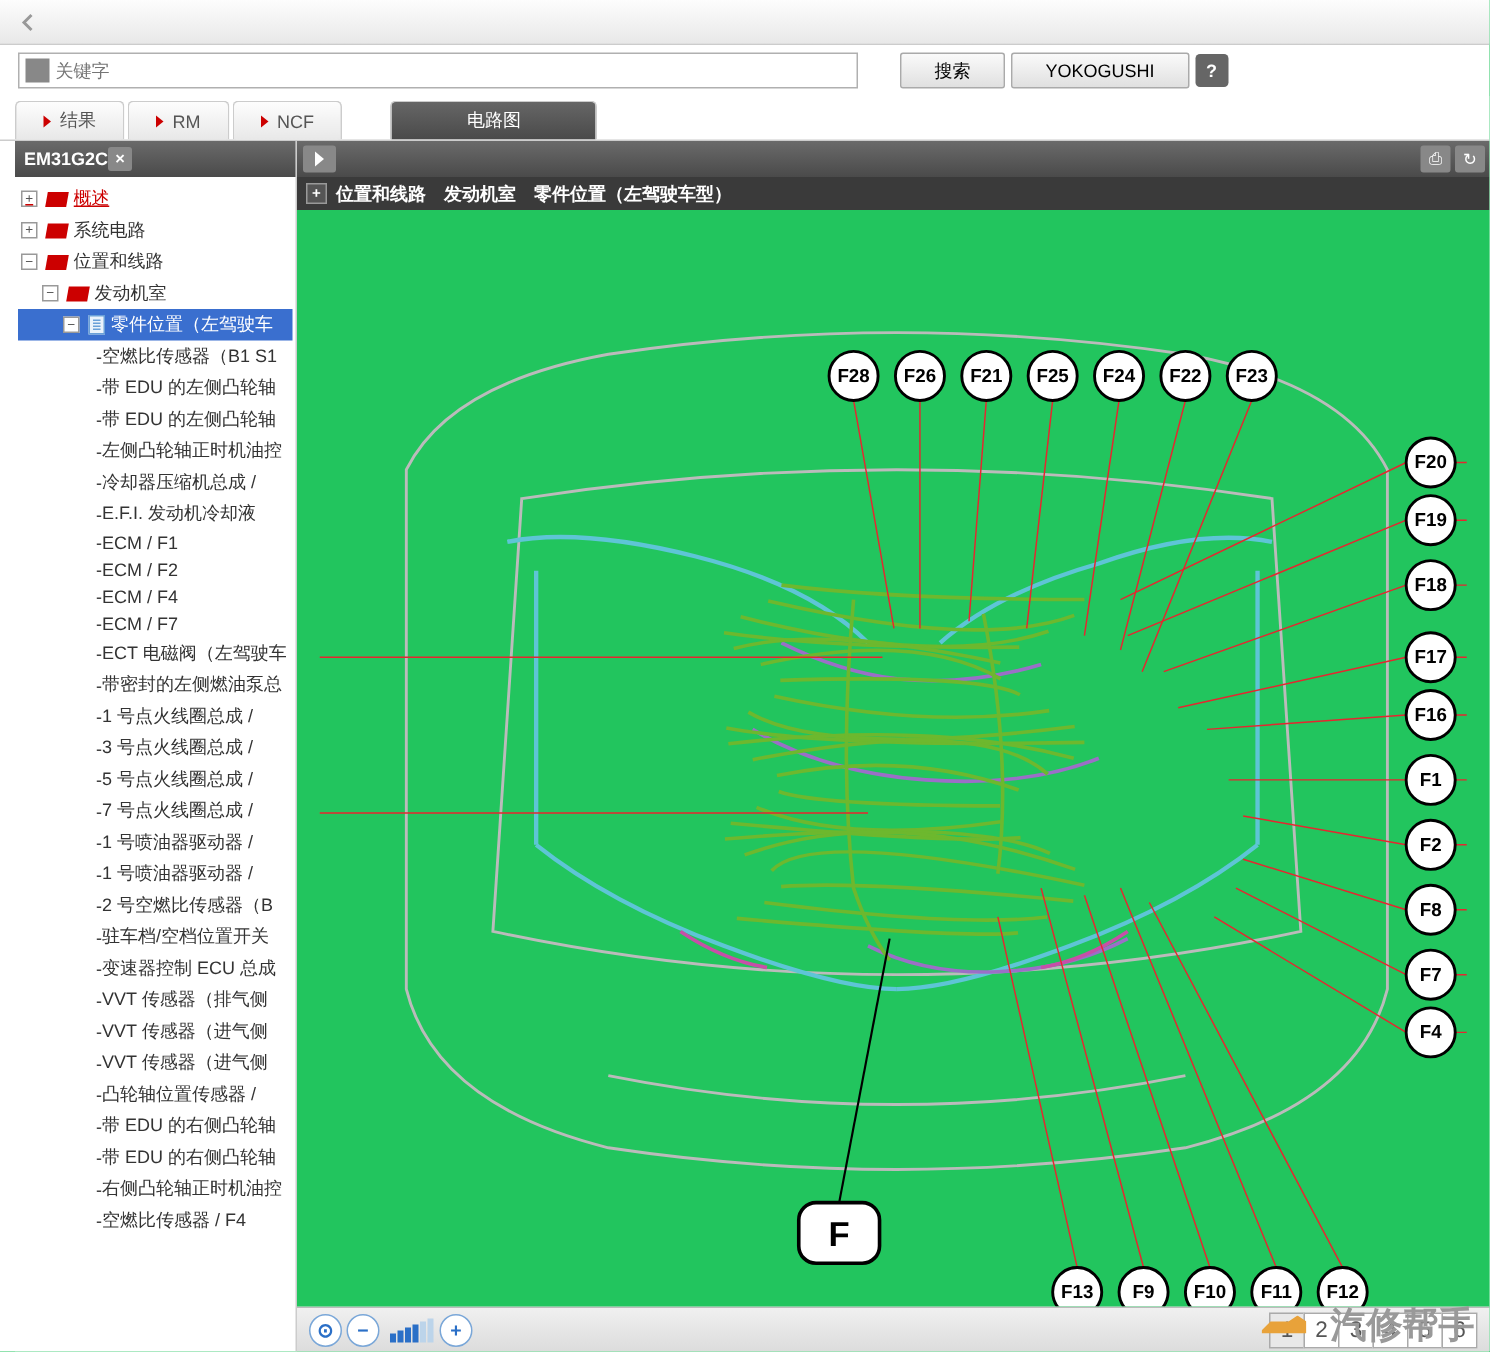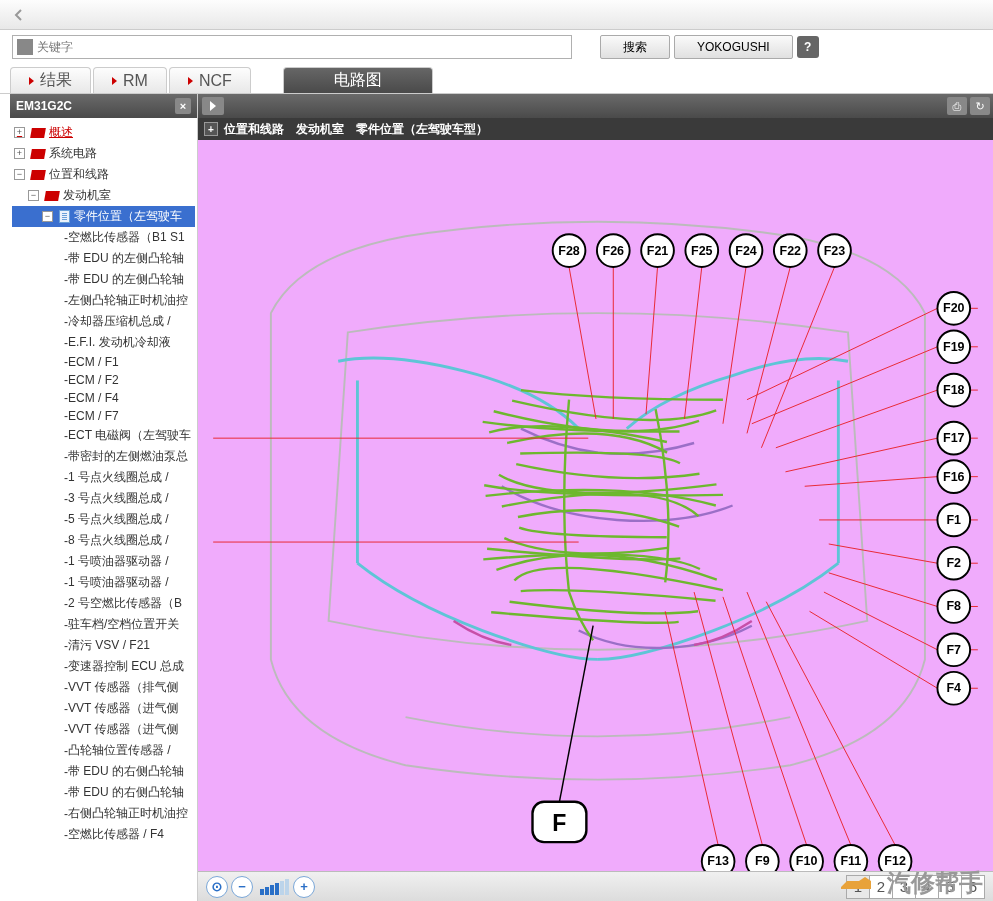--- a/index.html
+++ b/index.html
@@ -9,28 +9,28 @@
 .back-icon { width: 18px; height: 18px; display: inline-flex; align-items: center; justify-content: center; color: #888; }
 
 .search-bar { height: 34px; display: flex; align-items: center; padding: 0 12px; gap: 4px; }
 .search-input-wrap { flex: 1; display: flex; align-items: center; border: 1px solid #b0b0b0; background: #fff; height: 24px; padding: 0 4px; max-width: 560px; }
 .search-lead { width: 16px; height: 16px; background: #888; display: inline-block; margin-right: 4px; }
 .search-input { flex: 1; border: none; outline: none; font-size: 12px; color: #999; }
 .btn { height: 24px; padding: 0 22px; background: linear-gradient(#fafafa,#e0e0e0); border: 1px solid #aaa; font-size: 12px; cursor: pointer; border-radius: 2px; }
 .help-btn { width: 22px; height: 22px; background: #666; color: #fff; font-weight: bold; display: inline-flex; align-items: center; justify-content: center; border-radius: 3px; cursor: pointer; }
 
 .tab-row { height: 30px; background: #fff; display: flex; align-items: flex-end; padding-left: 10px; border-bottom: 1px solid #ccc; }
-.tab { height: 26px; padding: 0 18px; margin-right: 2px; background: linear-gradient(#fdfdfd,#e8e8e8); border: 1px solid #ccc; border-bottom: none; border-radius: 4px 4px 0 0; display: flex; align-items: center; font-size: 16px; color: #555; cursor: pointer; }
+.tab { height: 26px; padding: 0 18px; margin-right: 2px; background: linear-gradient(#fdfdfd,#e8e8e8); border: 1px solid #ccc; border-bottom: none; border-radius: 4px 4px 0 0; display: flex; align-items: center; font-size: 12px; color: #555; cursor: pointer; }
 .tab.active { background: linear-gradient(#666,#4a4a4a); color: #fff; padding: 0 50px; }
 .tab .chev { width: 0; height: 0; border-top: 4px solid transparent; border-bottom: 4px solid transparent; border-left: 5px solid #c00; margin-right: 6px; }
 
 .main { position: absolute; top: 94px; left: 10px; right: 0; bottom: 0; display: flex; }
 
 .tree-panel { width: 188px; background: #fff; border-right: 1px solid #ccc; display: flex; flex-direction: column; }
-.tree-header { height: 24px; background: linear-gradient(#6a6a6a,#4a4a4a); color: #fff; display: flex; align-items: center; justify-content: space-between; padding: 0 6px; font-size: 12px; font-weight: bold; }
+.tree-header { height: 24px; background: linear-gradient(#6a6a6a,#4a4a4a); color: #fff; display: flex; align-items: center; padding: 0 6px; font-size: 12px; font-weight: bold; }
 .close-x { width: 16px; height: 16px; background: #888; display: inline-flex; align-items: center; justify-content: center; color: #fff; border-radius: 2px; font-size: 11px; cursor: pointer; }
 .tree-body { flex: 1; overflow: hidden; padding: 4px 2px; }
 .tree-node { display: flex; align-items: center; padding: 2px 0; font-size: 12px; color: #333; white-space: nowrap; cursor: pointer; }
 .tree-node .toggler { width: 11px; height: 11px; border: 1px solid #999; display: inline-flex; align-items: center; justify-content: center; font-size: 9px; line-height: 1; margin-right: 2px; background: #fff; color: #555; flex: 0 0 auto; }
 .book-icon { width: 14px; height: 10px; background: #c00; transform: skewX(-10deg); margin: 0 4px; display: inline-block; flex: 0 0 auto; }
 .doc-icon { width: 11px; height: 13px; border: 1px solid #6aa0d8; background: #eaf2fb; margin: 0 4px; display: inline-block; flex: 0 0 auto; position: relative; }
 .doc-icon::before { content:''; position:absolute; left:2px; top:2px; right:2px; height:1px; background:#6aa0d8; box-shadow: 0 2px 0 #6aa0d8, 0 4px 0 #6aa0d8, 0 6px 0 #6aa0d8; }
 .tree-node.sel { background: #3a6fcf; color: #fff; }
 .tree-node.red { color: #c00; text-decoration: underline; }
 .leaf { padding-left: 52px; }
@@ -40,21 +40,21 @@
 .content { flex: 1; display: flex; flex-direction: column; position: relative; }
 .content-header { height: 24px; background: linear-gradient(#6a6a6a,#4a4a4a); display: flex; align-items: center; color: #fff; }
 .hdr-play { width: 22px; height: 18px; background: #888; margin: 0 4px; display: inline-flex; align-items: center; justify-content: center; border-radius: 2px; cursor: pointer; }
 .hdr-play::before { content:''; width:0; height:0; border-top:5px solid transparent; border-bottom:5px solid transparent; border-left:6px solid #fff; }
 .hdr-spacer { flex: 1; }
 .hdr-icon { width: 20px; height: 18px; background: #888; margin-right: 3px; border-radius: 2px; display: inline-flex; align-items: center; justify-content: center; color:#fff; font-size:11px; cursor:pointer; }
 
 .breadcrumb-bar { height: 22px; background: #3a3a3a; color: #fff; font-size: 12px; font-weight: bold; display: flex; align-items: center; padding: 0 6px; }
 .bc-exp { width: 14px; height: 14px; border:1px solid #999; background:#555; display:inline-flex; align-items:center; justify-content:center; margin-right:6px; font-size:10px; }
 
-.diagram-area { flex: 1; background: #f0abfc; position: relative; overflow: hidden; }
+.diagram-area { flex: 1; background: #22c55e; position: relative; overflow: hidden; }
 .diagram-svg { position: absolute; inset: 0; width: 100%; height: 100%; }
 
 .bottom-bar { height: 30px; background: linear-gradient(#f0f0f0,#dcdcdc); border-top:1px solid #bbb; display: flex; align-items: center; padding: 0 8px; }
 .zoom-btn { width: 22px; height: 22px; border:1px solid #7aa7d8; border-radius: 50%; display: inline-flex; align-items:center; justify-content:center; margin-right:3px; background:#fff; color:#2a6fc7; font-weight:bold; cursor:pointer; font-size:13px; }
 .zoom-bars { display:inline-flex; align-items:flex-end; gap:1px; margin: 0 4px; }
 .zoom-bars span { width:4px; background:#2a6fc7; }
 .pager { margin-left: auto; display: flex; align-items: center; gap: 0; }
 .page-num { width: 24px; height: 24px; border:1px solid #aaa; display:inline-flex; align-items:center; justify-content:center; font-size:15px; color:#555; background:#fff; margin-left:-1px; cursor:pointer; }
 .page-num.active { background:#e8e8e8; }
 
@@ -182,36 +182,33 @@
         <div class="tree-node leaf">
           <span class="lbl">1 号点火线圈总成 /</span>
         </div>
         <div class="tree-node leaf">
           <span class="lbl">3 号点火线圈总成 /</span>
         </div>
         <div class="tree-node leaf">
           <span class="lbl">5 号点火线圈总成 /</span>
         </div>
         <div class="tree-node leaf">
-          <span class="lbl">8 号点火线圈总成 /</span>
+          <span class="lbl">7 号点火线圈总成 /</span>
         </div>
         <div class="tree-node leaf">
           <span class="lbl">1 号喷油器驱动器 /</span>
         </div>
         <div class="tree-node leaf">
           <span class="lbl">1 号喷油器驱动器 /</span>
         </div>
         <div class="tree-node leaf">
           <span class="lbl">2 号空燃比传感器（B</span>
         </div>
         <div class="tree-node leaf">
           <span class="lbl">驻车档/空档位置开关</span>
-        </div>
-        <div class="tree-node leaf">
-          <span class="lbl">清污 VSV / F21</span>
         </div>
         <div class="tree-node leaf">
           <span class="lbl">变速器控制 ECU 总成</span>
         </div>
         <div class="tree-node leaf">
           <span class="lbl">VVT 传感器（排气侧</span>
         </div>
         <div class="tree-node leaf">
           <span class="lbl">VVT 传感器（进气侧</span>
         </div>

